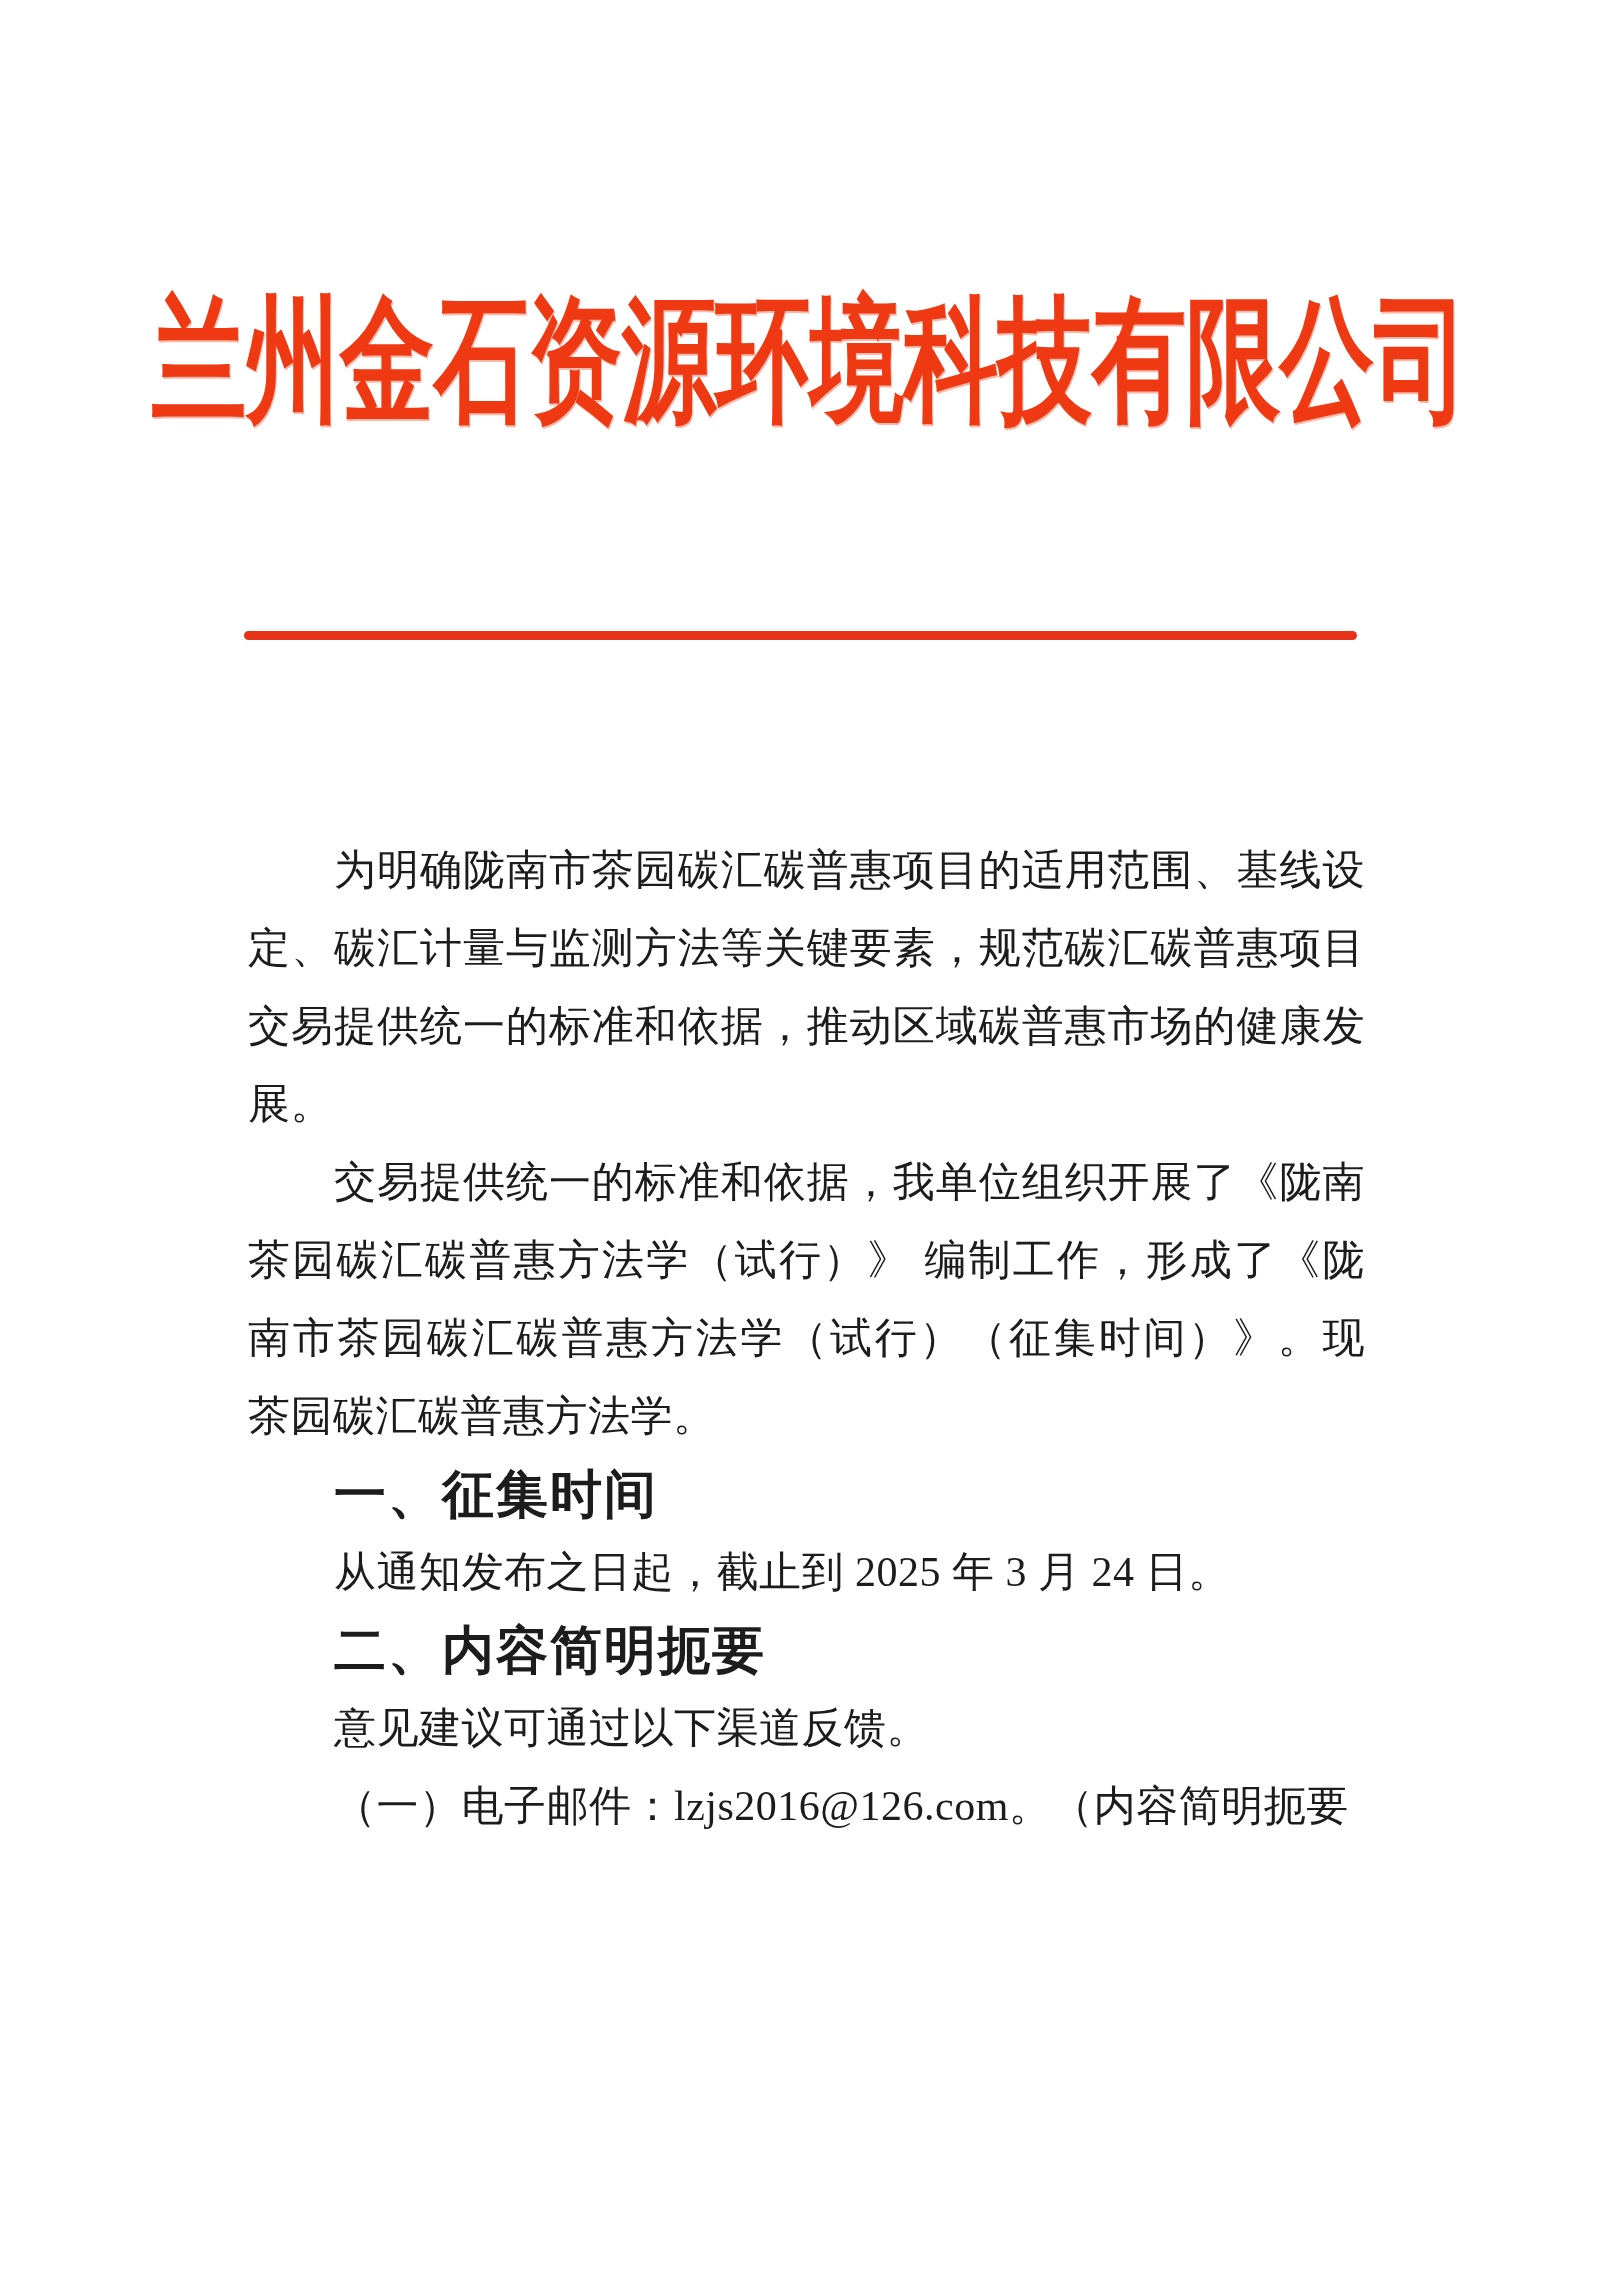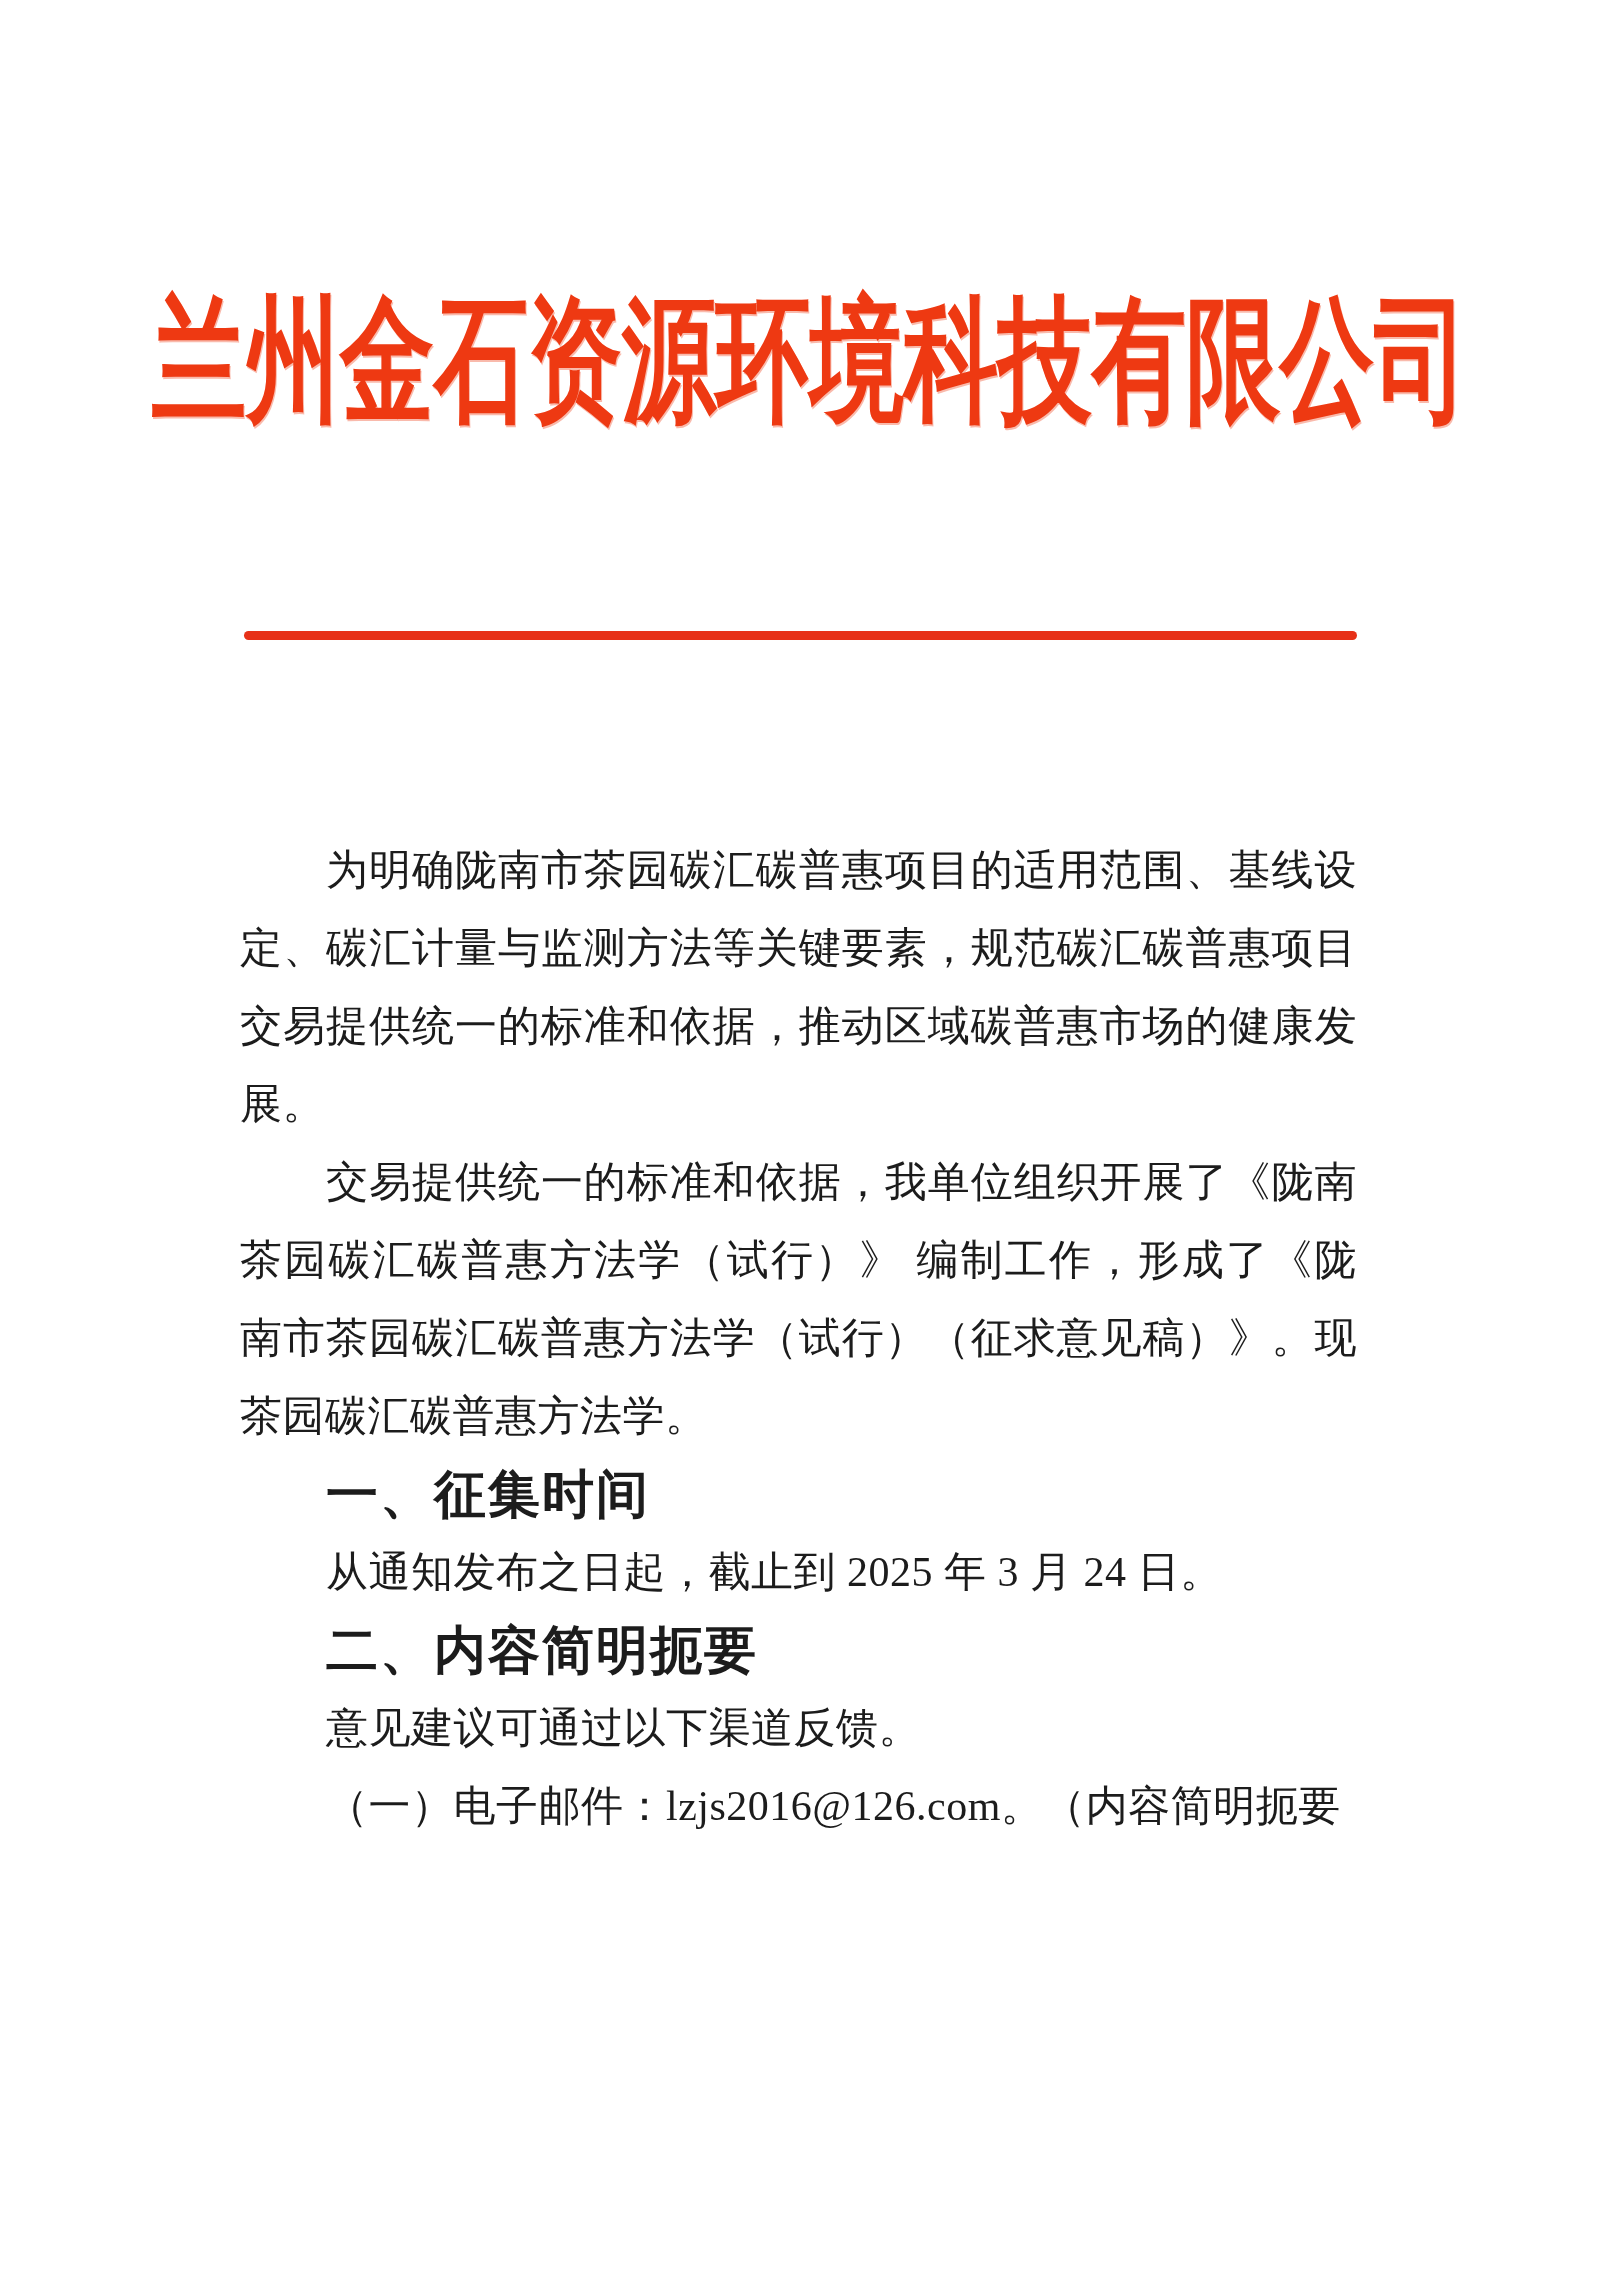--- a/index.html
+++ b/index.html
@@ -71,21 +71,21 @@
     white-space: nowrap;
     transform: scaleY(1.18);
     transform-origin: center center;
     letter-spacing: 0.5px;
   }
 
   
   .body-block {
     position: absolute;
     top: 831px;
-    left: 240px;
+    left: 248px;
     width: 1117px;
     color: var(--ink);
   }
   .line {
     height: 78px;
     line-height: 78px;
     font-size: 42px;
     overflow: hidden;
     text-align: left;
     letter-spacing: 0.5px;
@@ -115,21 +115,21 @@
   <div class="red-rule"></div>
 
 
   <div class="body-block">
       <div class="line indent flush">为明确陇南市茶园碳汇碳普惠项目的适用范围、基线设</div>
       <div class="line flush">定、碳汇计量与监测方法等关键要素，规范碳汇碳普惠项目</div>
       <div class="line flush">交易提供统一的标准和依据，推动区域碳普惠市场的健康发</div>
       <div class="line nowrap">展。</div>
       <div class="line indent flush">交易提供统一的标准和依据，我单位组织开展了《陇南市</div>
       <div class="line flush">茶园碳汇碳普惠方法学（试行）》 编制工作，形成了《陇</div>
-      <div class="line flush">南市茶园碳汇碳普惠方法学（试行）（征求意见稿）》。现</div>
+      <div class="line flush">南市茶园碳汇碳普惠方法学（试行）（征集时间）》。现</div>
       <div class="line nowrap">茶园碳汇碳普惠方法学。</div>
       <div class="line heading indent nowrap">一、征集时间</div>
       <div class="line indent nowrap">从通知发布之日起，截止到 2025 年 3 月 24 日。</div>
       <div class="line heading indent nowrap">二、内容简明扼要</div>
       <div class="line indent nowrap">意见建议可通过以下渠道反馈。</div>
       <div class="line indent nowrap">（一）电子邮件：lzjs2016@126.com。（内容简明扼要，</div>
     </div>
 
 </div>
 

